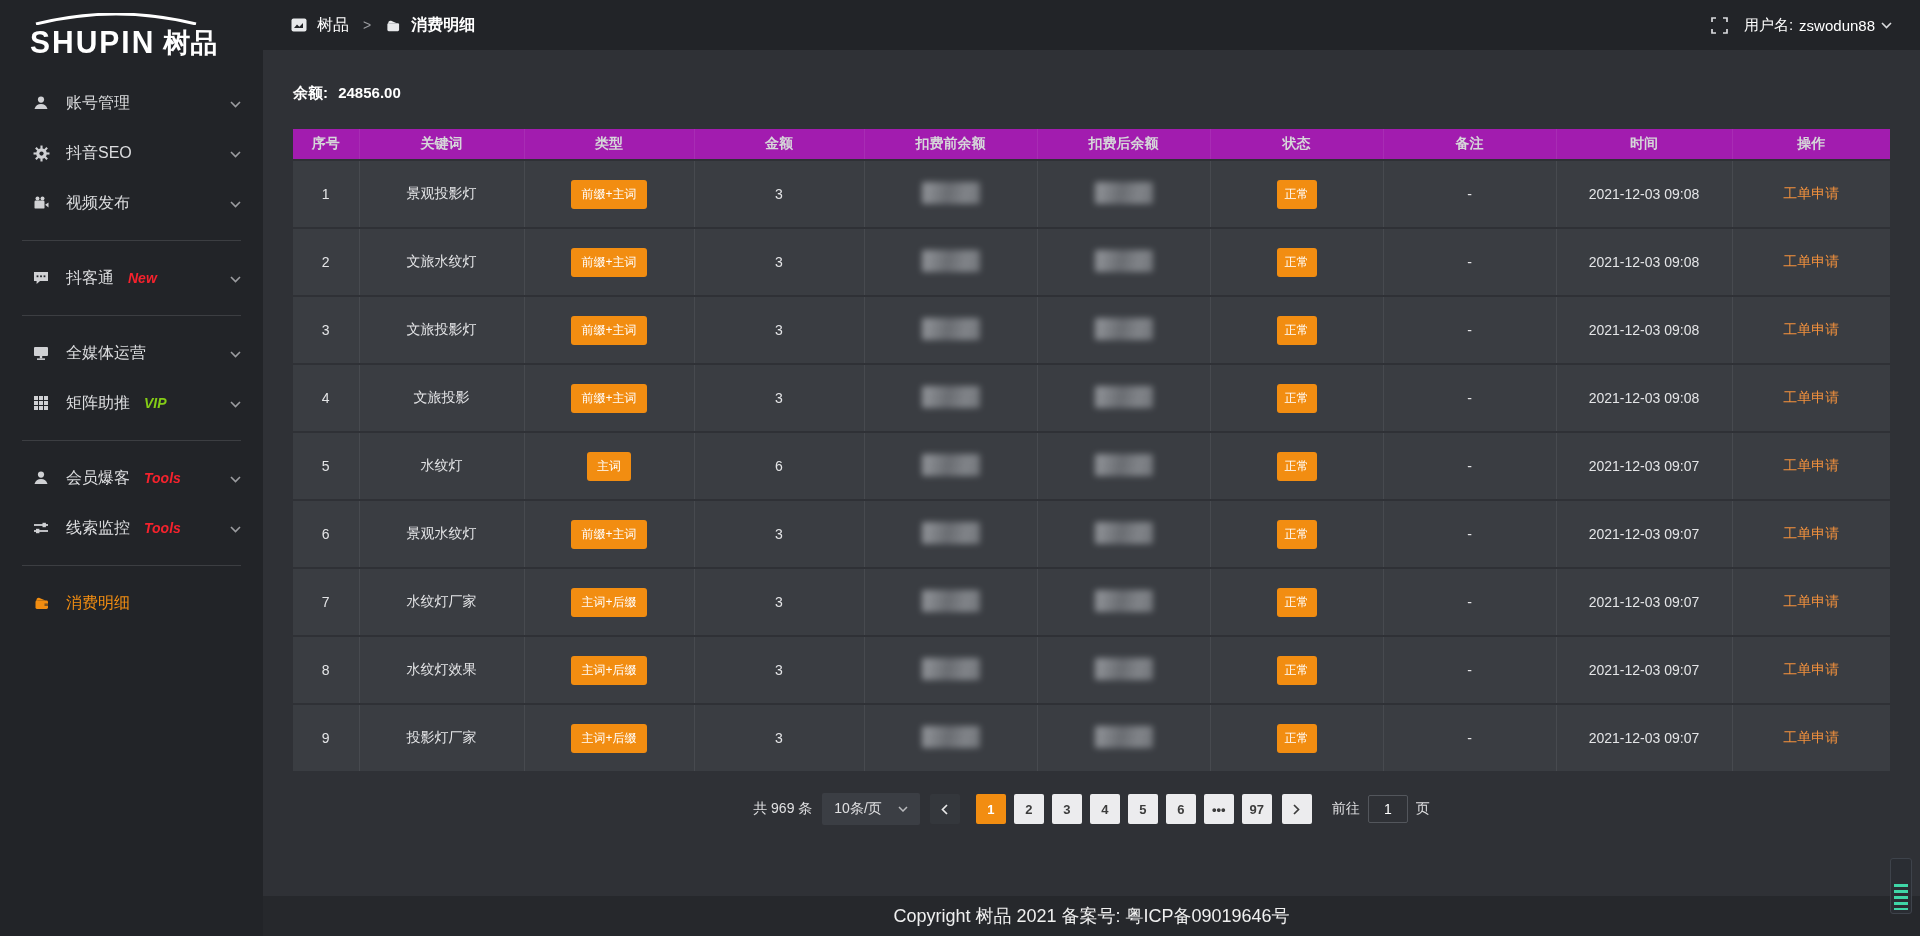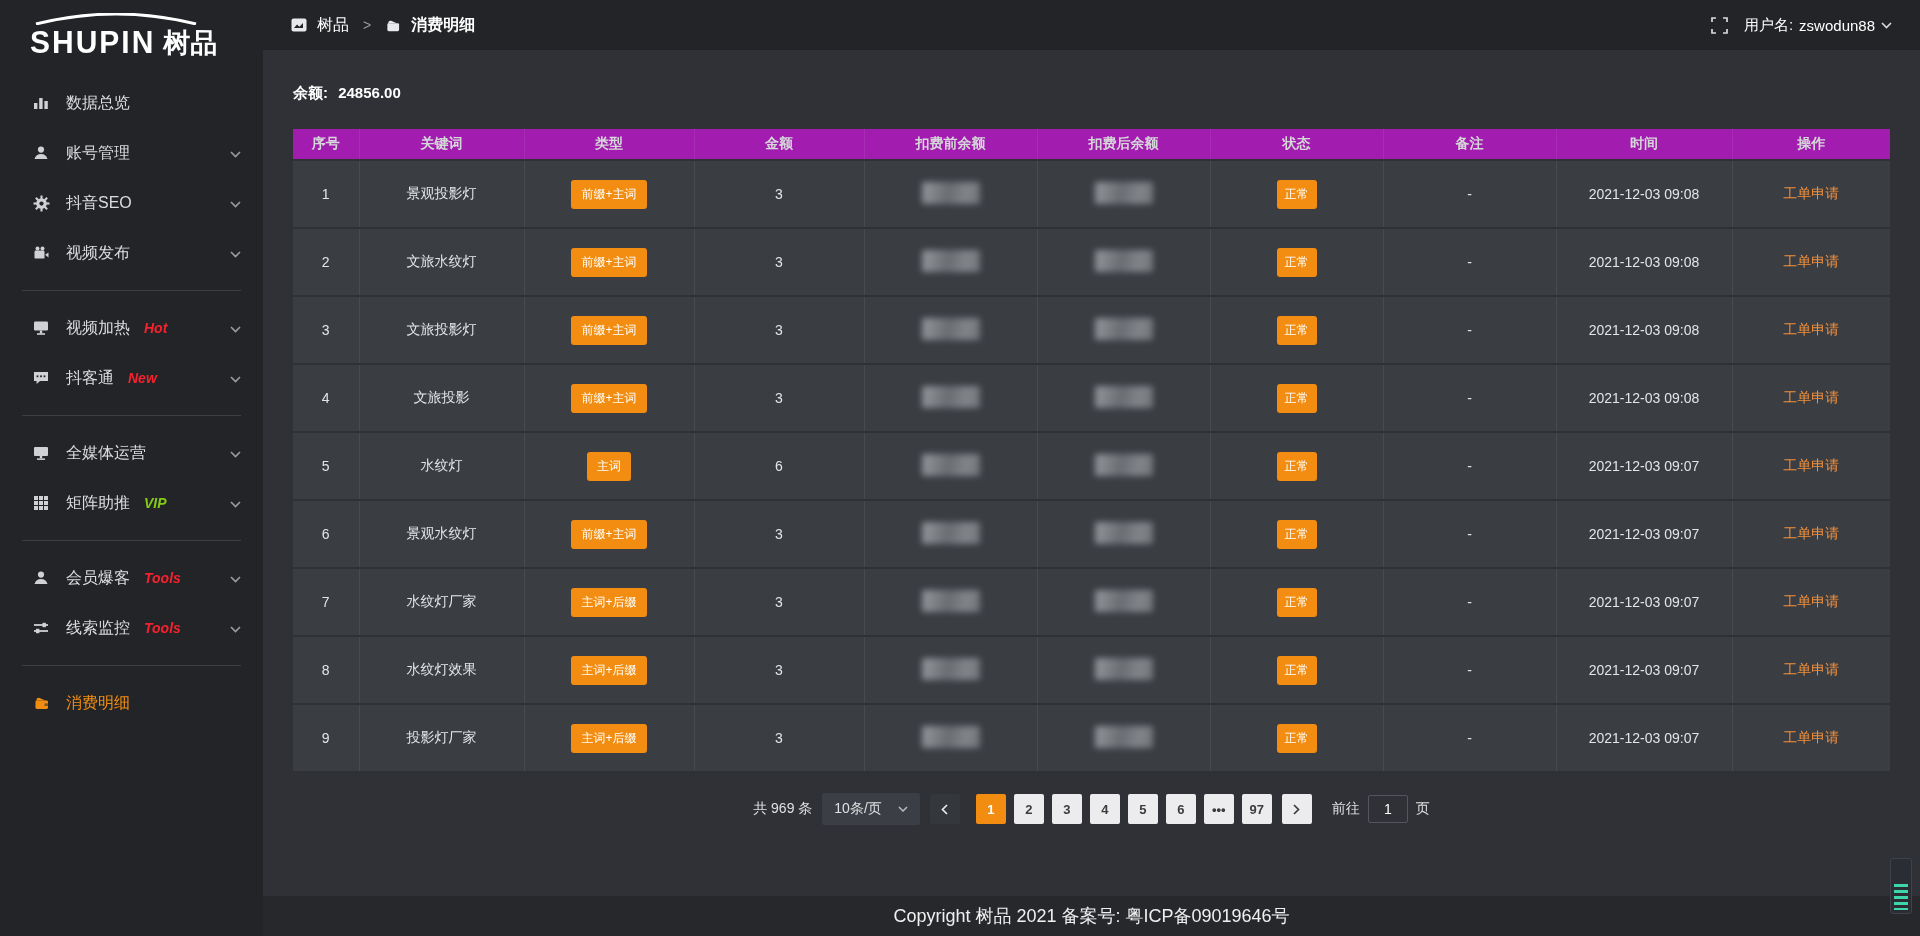--- a/index.html
+++ b/index.html
@@ -89,30 +89,20 @@
       <div class="logo-row">
         <span class="logo-en">SHUPIN</span>
         <span class="logo-cn">树品</span>
       </div>
     </div>
 
     <nav class="nav">
       <div class="nav-item">
         <span class="icon">
             <svg width="16" height="16" viewBox="0 0 16 16" fill="#d0d1d4">
-              <rect x="1" y="8" width="3.4" height="6"></rect>
-              <rect x="6.2" y="3" width="3.4" height="11"></rect>
-              <rect x="11.4" y="6" width="3.4" height="8"></rect>
-            </svg>
-          </span>
-        <span class="lbl">数据总览</span>
-      </div>
-      <div class="nav-item">
-        <span class="icon">
-            <svg width="16" height="16" viewBox="0 0 16 16" fill="#d0d1d4">
               <circle cx="8" cy="4.6" r="3.1"></circle>
               <path d="M1.5 14 q1.5-5 6.5-5 t6.5 5 Z"></path>
             </svg>
           </span>
         <span class="lbl">账号管理</span>
         <span class="chev"><svg width="11" height="7" viewBox="0 0 11 7">
               <polyline points="1,1 5.5,5.5 10,1" fill="none" stroke="#c4c5c8" stroke-width="1.6"></polyline>
             </svg></span>
       </div>
       <div class="nav-item">
@@ -147,34 +137,20 @@
             </svg>
           </span>
         <span class="lbl">视频发布</span>
         <span class="chev"><svg width="11" height="7" viewBox="0 0 11 7">
               <polyline points="1,1 5.5,5.5 10,1" fill="none" stroke="#c4c5c8" stroke-width="1.6"></polyline>
             </svg></span>
       </div>
 
       <div class="divider"></div>
 
-      <div class="nav-item">
-        <span class="icon">
-            <svg width="16" height="16" viewBox="0 0 16 16" fill="#d0d1d4">
-              <rect x="1" y="1.5" width="14" height="9" rx="1.2"></rect>
-              <rect x="6.8" y="10.5" width="2.4" height="3"></rect>
-              <rect x="4" y="13.2" width="8" height="1.6"></rect>
-            </svg>
-          </span>
-        <span class="lbl">视频加热</span>
-        <span class="mini red">Hot</span>
-        <span class="chev"><svg width="11" height="7" viewBox="0 0 11 7">
-              <polyline points="1,1 5.5,5.5 10,1" fill="none" stroke="#c4c5c8" stroke-width="1.6"></polyline>
-            </svg></span>
-      </div>
       <div class="nav-item">
         <span class="icon">
             <svg width="16" height="16" viewBox="0 0 16 16" fill="#d0d1d4">
               <path d="M1 2 h14 v9 h-8 l-3.4 3 v-3 H1 Z"></path>
               <rect x="3.6" y="5.4" width="1.8" height="1.8" fill="#222428"></rect>
               <rect x="7.1" y="5.4" width="1.8" height="1.8" fill="#222428"></rect>
               <rect x="10.6" y="5.4" width="1.8" height="1.8" fill="#222428"></rect>
             </svg>
           </span>
         <span class="lbl">抖客通</span>

